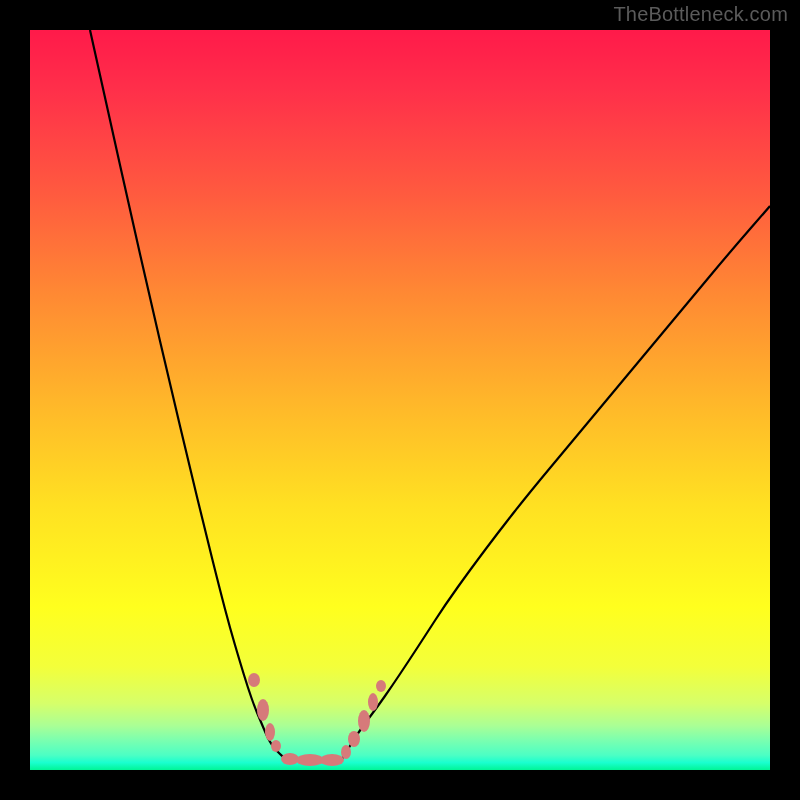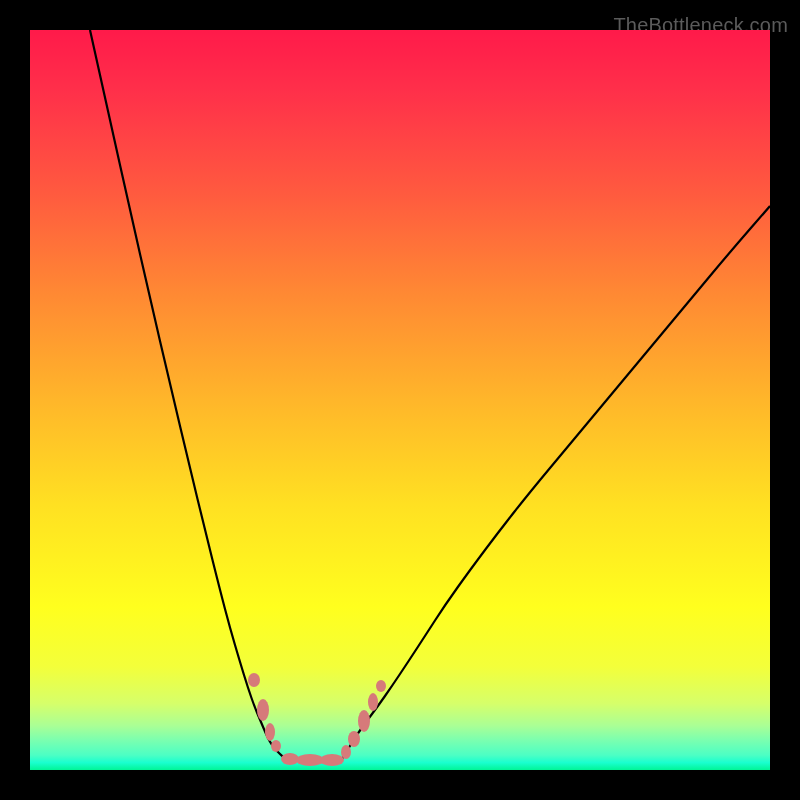--- a/index.html
+++ b/index.html
@@ -39,21 +39,21 @@
       #f3ff3a 86%,
       #d6ff6a 91%,
       #aaff95 94%,
       #7affb0 96%,
       #4cffc4 98%,
       #1affcf 99%,
       #00f596 100%);
   }
   .watermark {
     position: absolute;
-    top: 14px;
+    top: 3px;
     right: 12px;
     color: #5b5b5b;
     font-size: 20px;
     font-weight: 500;
     letter-spacing: 0.2px;
     user-select: none;
   }
   svg.curve-layer {
     position: absolute;
     left: 0; top: 0;

